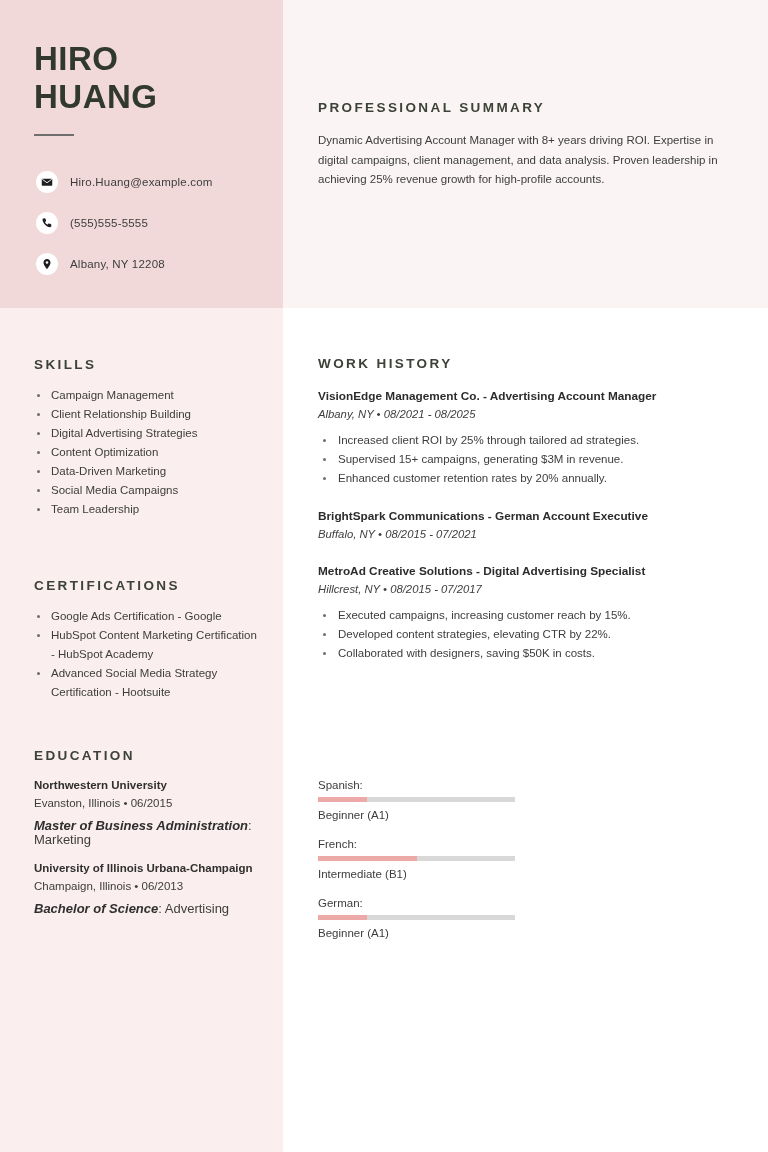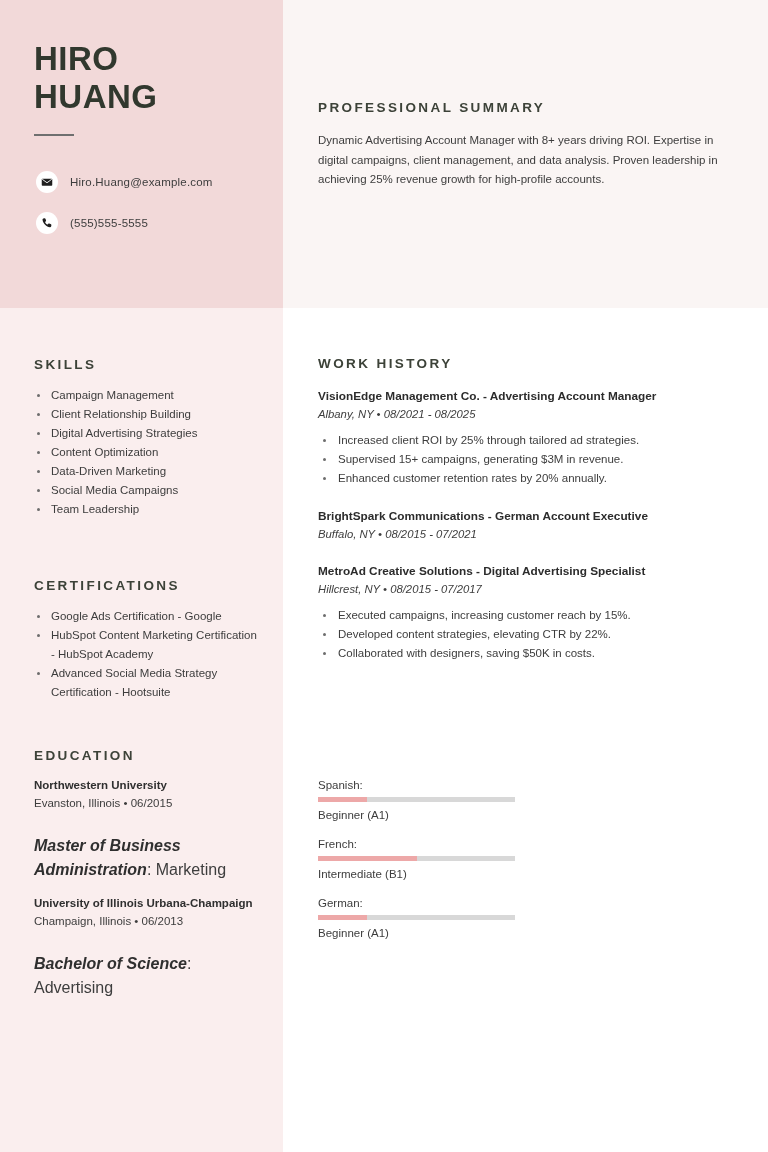--- a/index.html
+++ b/index.html
@@ -157,24 +157,24 @@
     font-weight: bold;
     color: #2f2f2f;
     line-height: 17px;
   }
   .edu-meta {
     font-size: 11.5px;
     color: #3d3d3d;
     line-height: 18px;
   }
   .edu-degree {
-    font-size: 16px;
-    color: #3d3d3d;
-    line-height: 24px;
-    margin-top: 22px;
+    font-size: 13px;
+    color: #3d3d3d;
+    line-height: 14px;
+    margin-top: 7px;
   }
   .edu-degree .deg-name {
     font-style: italic;
     font-weight: bold;
     color: #2f2f2f;
   }
 
   
   .right-sec { position: absolute; left: 35px; width: 420px; }
   #summary-section { top: 100px; }
@@ -296,20 +296,29 @@
 
       <div class="contact-row">
         <span class="contact-icon">
           <svg width="12" height="12" viewBox="0 0 16 16" aria-hidden="true">
             <path d="M4.2 1.6 c1 -0.3 1.6 0.2 1.9 1.1 l0.6 1.8 c0.2 0.6 0 1 -0.5 1.4 l-0.8 0.6 c0.7 1.7 1.9 2.9 3.5 3.6 l0.6 -0.9 c0.4 -0.5 0.8 -0.6 1.4 -0.4 l1.8 0.6 c0.9 0.3 1.3 0.9 1.1 1.9 l-0.3 1.3 c-0.2 0.8 -0.8 1.2 -1.7 1.1 C7.4 13.2 2.8 8.7 2 3.6 c-0.1 -0.9 0.3 -1.5 1.1 -1.7 z" fill="#201f1f"></path>
           </svg>
         </span>
         <span class="contact-text">(555)555-5555</span>
       </div>
 
+      <div class="contact-row">
+        <span class="contact-icon">
+          <svg width="12" height="12" viewBox="0 0 16 16" aria-hidden="true">
+            <path d="M8 1.2 c-2.6 0 -4.7 2.1 -4.7 4.7 c0 3.4 4.7 9 4.7 9 s4.7 -5.6 4.7 -9 c0 -2.6 -2.1 -4.7 -4.7 -4.7 z" fill="#201f1f"></path>
+            <circle cx="8" cy="5.9" r="1.7" fill="#ffffff"></circle>
+          </svg>
+        </span>
+        <span class="contact-text">Albany, NY 12208</span>
+      </div>
 
     </div>
 
     <div class="left-sec" id="skills-section">
       <div class="sec-head sec-head-left">SKILLS</div>
       <ul class="dot-list" id="skills-list">
         <li>Campaign Management</li>
         <li>Client Relationship Building</li>
         <li>Digital Advertising Strategies</li>
         <li>Content Optimization</li>

